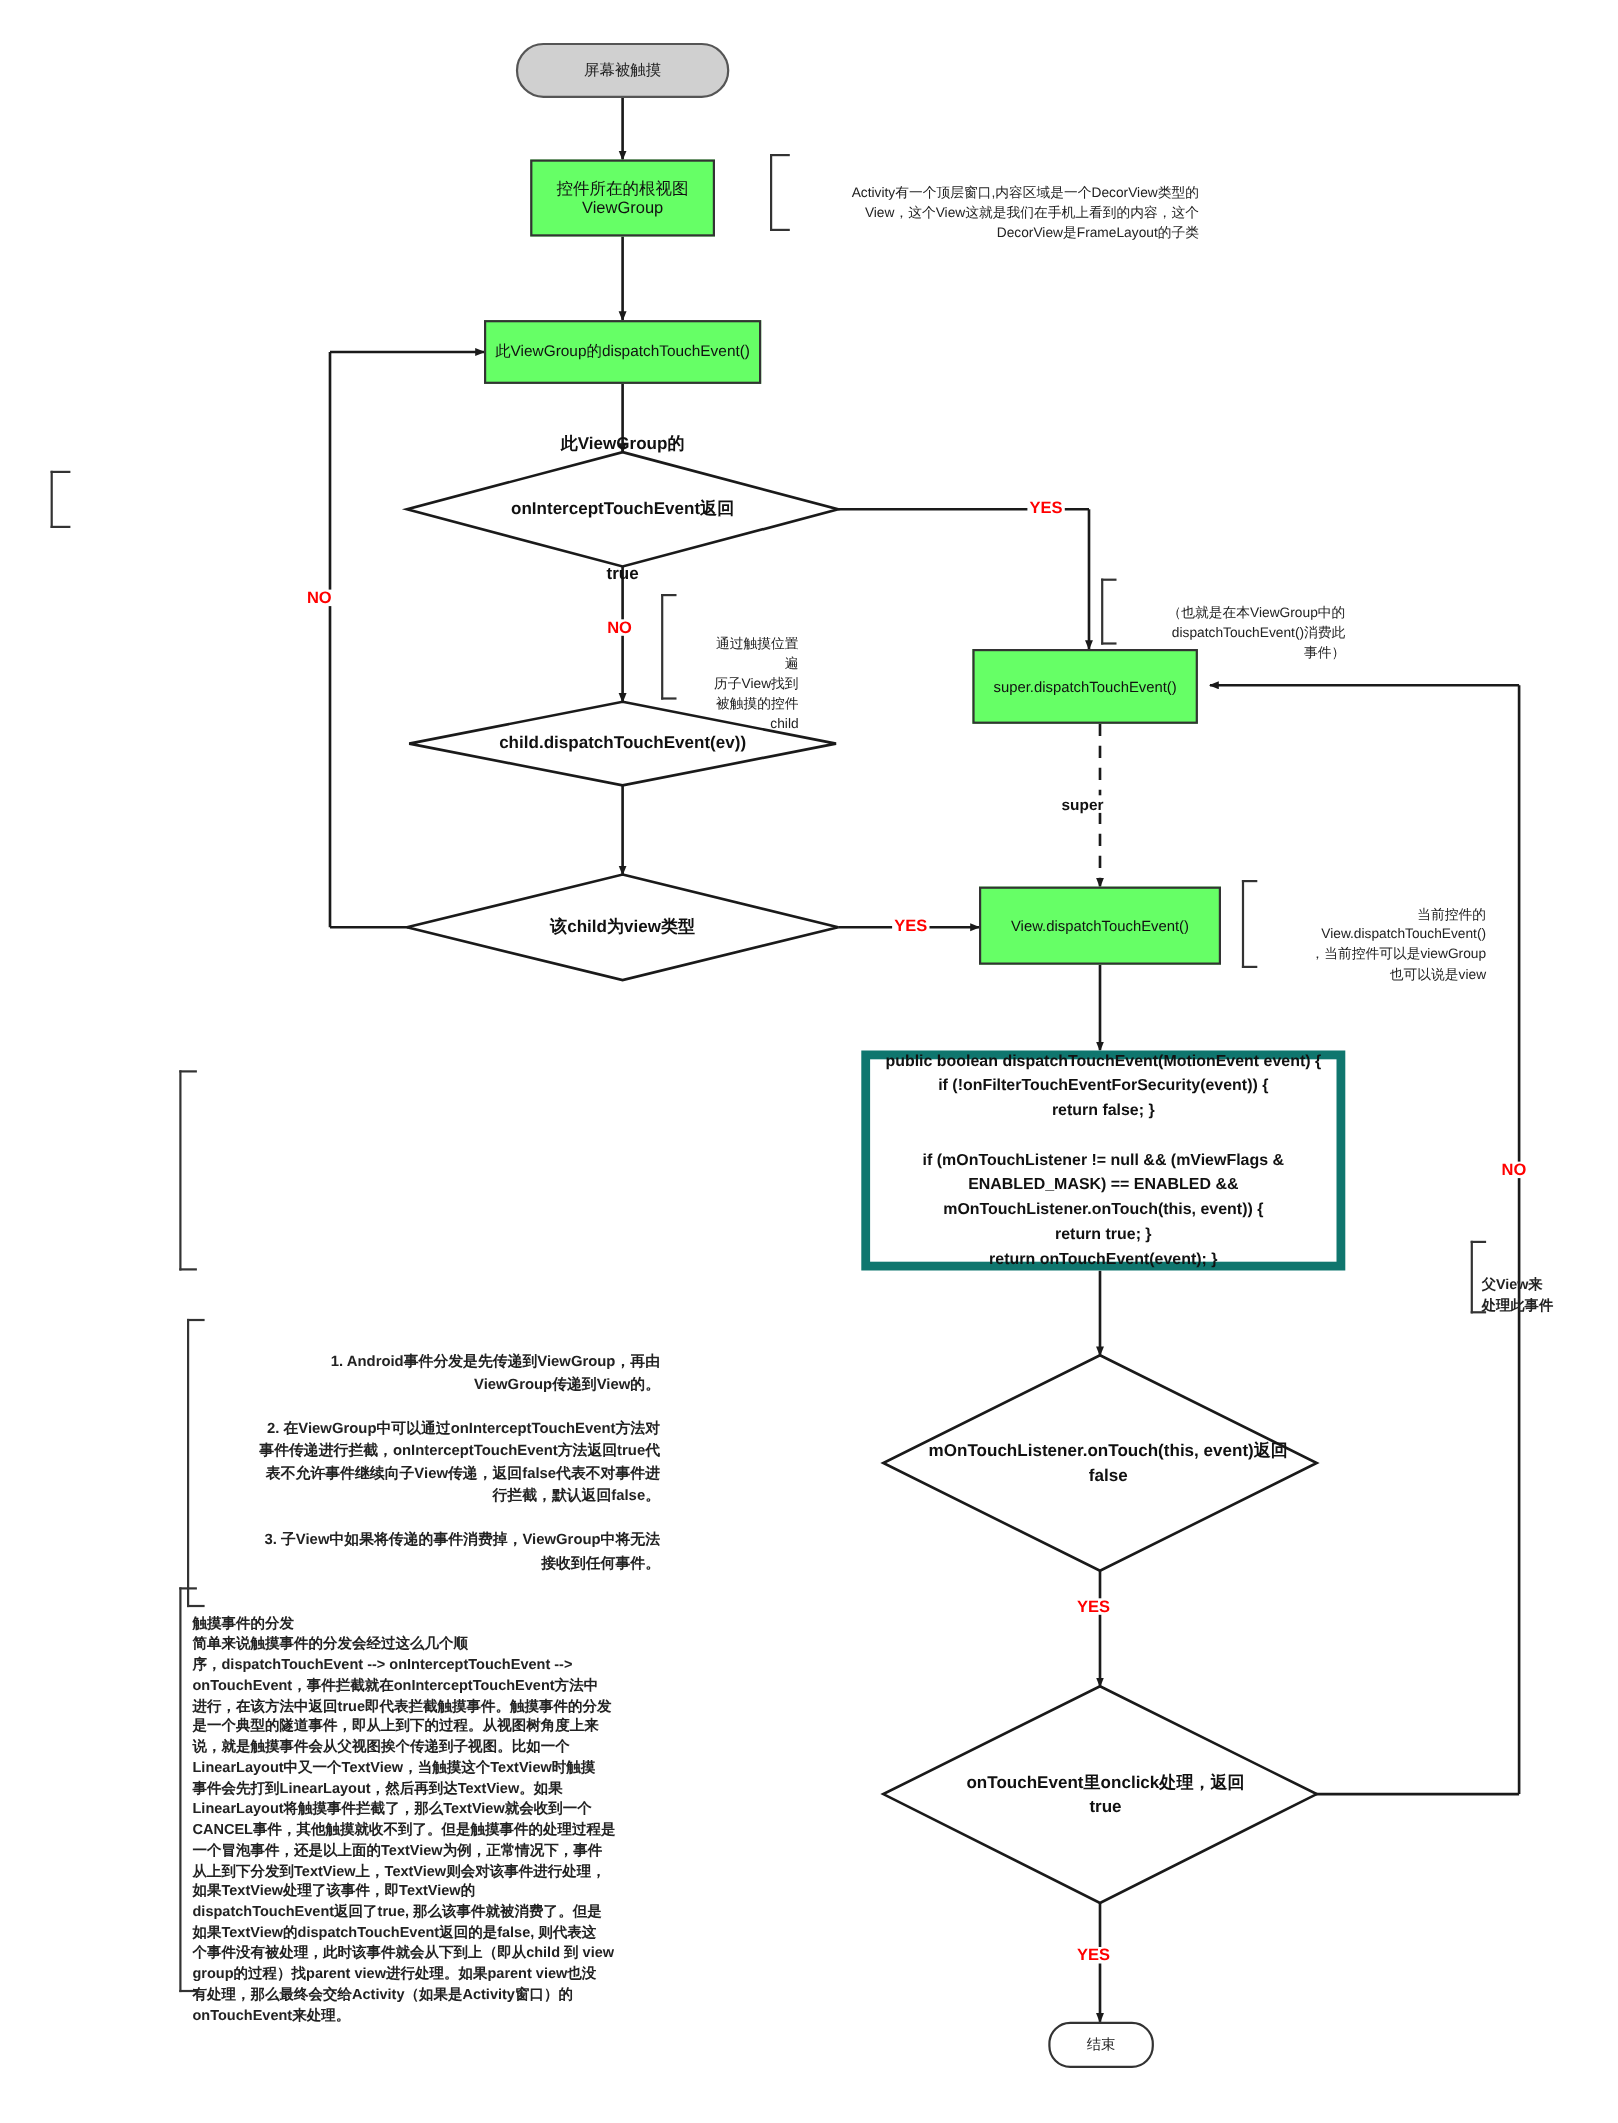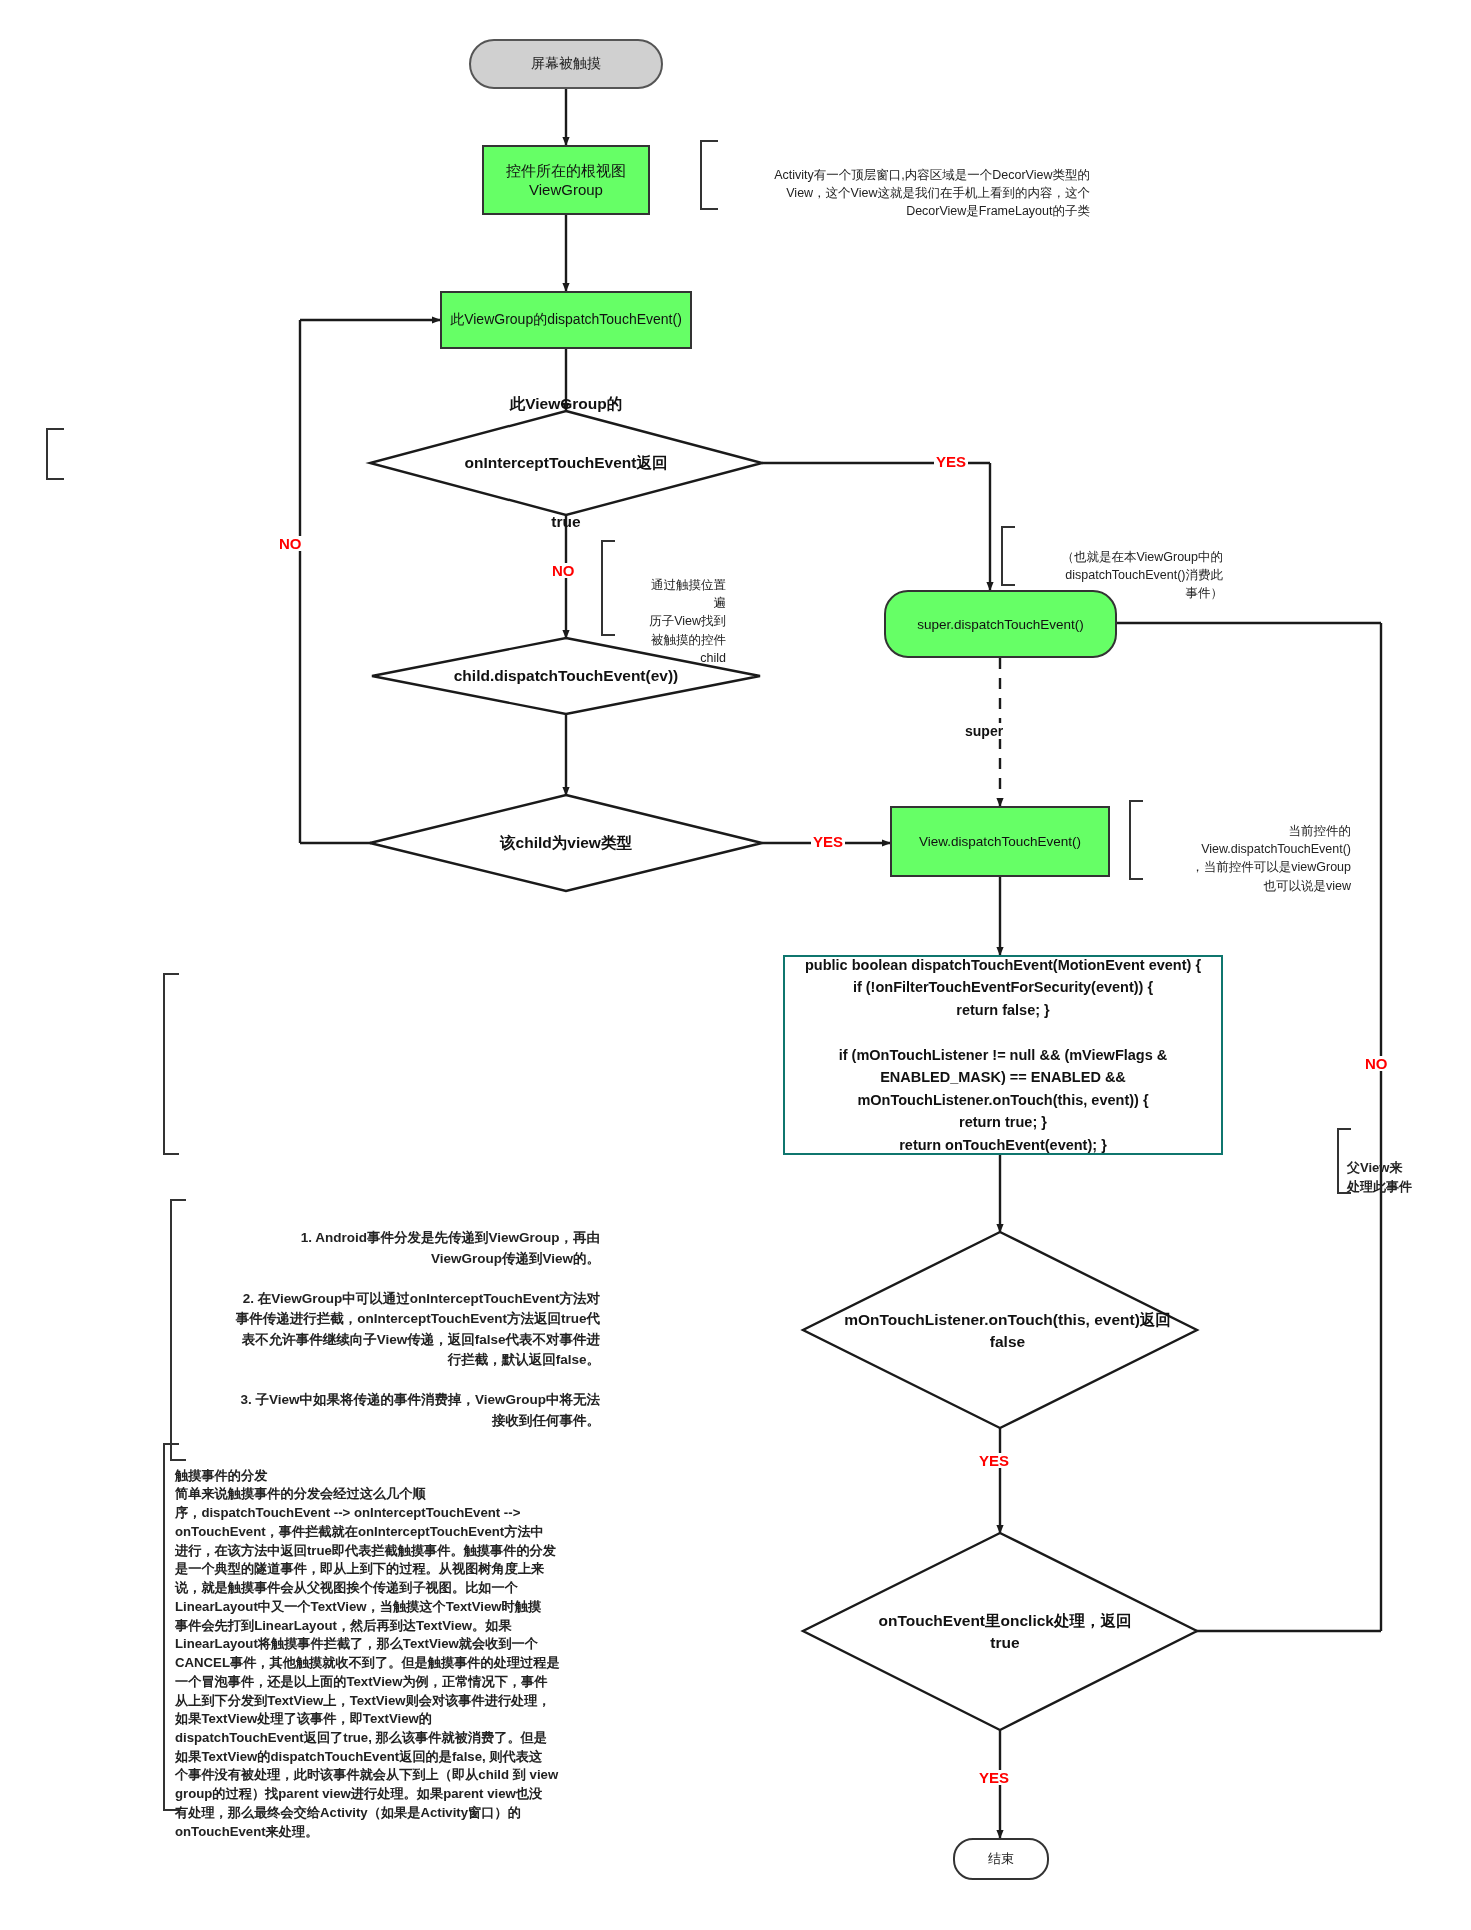--- a/index.html
+++ b/index.html
@@ -40,21 +40,21 @@
   }
   .proc {
     background: #66ff66;
     border: 2px solid #333333;
     font-size: 15px;
     color: #111;
   }
   .proc.small { font-size: 14px; }
   .codebox {
     background: #ffffff;
-    border: 2px solid #0f766e;
+    border: 8px solid #0f766e;
     font-size: 14.5px;
     font-weight: bold;
     color: #111;
     line-height: 1.55;
     white-space: pre-line;
     padding: 12px 10px;
     align-items: center;
   }
   .diamond-label {
     position: absolute;
@@ -202,21 +202,21 @@
   </div>
 
   <div class="diamond-label" style="left:398px; top:655px; width:336px; height:42px; line-height:1.3;">
     <span>child.dispatchTouchEvent(ev))</span>
   </div>
 
   <div class="diamond-label" style="left:418px; top:822px; width:296px; height:42px; line-height:1.3;">
     <span>该child为view类型</span>
   </div>
 
-  <div class="node proc small" style="left:884px; top:590px; width:233px; height:68px; font-size:13.5px;border-radius:24px;">
+  <div class="node proc small" style="left:884px; top:590px; width:205px; height:68px; font-size:13.5px;">
     <span>super.dispatchTouchEvent()</span>
   </div>
 
   <div class="node proc small" style="left:890px; top:806px; width:220px; height:71px; font-size:13.5px;">
     <span>View.dispatchTouchEvent()</span>
   </div>
 
   <div class="node codebox" style="left:783px; top:955px; width:440px; height:200px;">
     <span>public boolean dispatchTouchEvent(MotionEvent event) {
         if (!onFilterTouchEventForSecurity(event)) {

